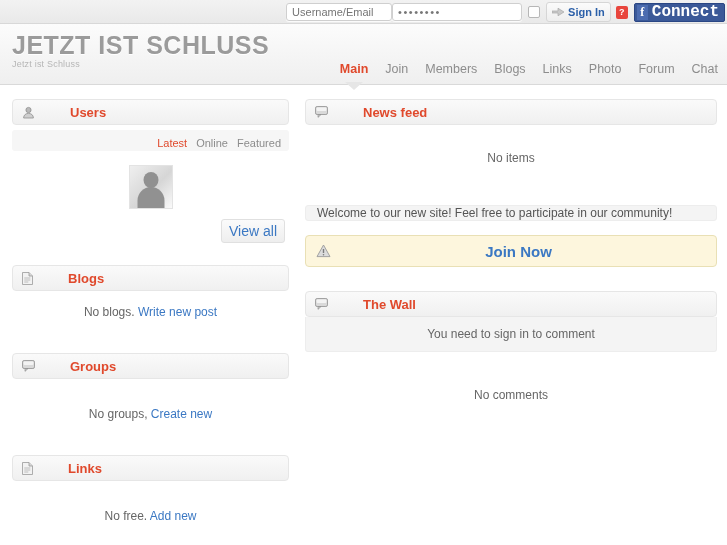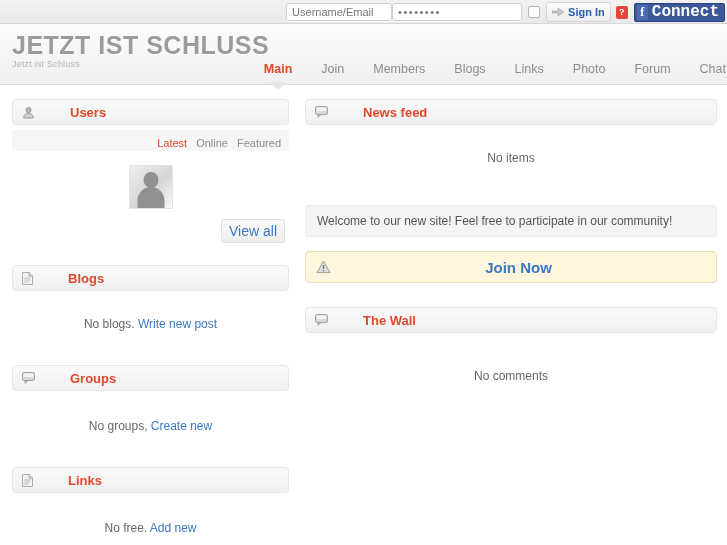--- a/index.html
+++ b/index.html
@@ -140,25 +140,25 @@
     text-shadow: 0 1px 0 #ffffff;
   }
   .logo-tagline {
     font-size: 9px;
     color: #b6b6b6;
     margin-top: 1px;
     letter-spacing: 0.2px;
   }
   .mainnav {
     position: absolute;
-    right: 1px;
+    right: 9px;
     bottom: 6px;
     display: flex;
     align-items: flex-end;
-    gap: 29px;
+    gap: 17px;
   }
   .nav-item {
     font-size: 12.5px;
     color: #8d8d8d;
     cursor: pointer;
     position: relative;
     padding-bottom: 2px;
   }
   .nav-item.active {
     color: #e0492c;
@@ -288,21 +288,21 @@
   .feed-body {
     padding: 26px 0 30px 0;
     text-align: center;
     color: #666666;
     font-size: 12px;
   }
   .welcome-box {
     background: #f4f4f4;
     border: 1px solid #ededed;
     border-radius: 3px;
-    padding: 8px 11px;
+    padding: 0 11px;
     color: #555555;
     font-size: 12px;
     margin-bottom: 14px;
   }
   .join-box {
     display: flex;
     align-items: center;
     background: #fdf6dd;
     border: 1px solid #e9e0b5;
     border-radius: 4px;
@@ -414,21 +414,21 @@
       <div class="block-head">
         <span>
           <svg class="ico" width="11" height="13" viewBox="0 0 11 13">
             <path d="M0.5 0.5h6.5L10.5 4v8.5h-10z" fill="#f2f2f2" stroke="#9a9a9a" stroke-width="0.8"></path>
             <path d="M7 0.5V4h3.5" fill="#d8d8d8" stroke="#9a9a9a" stroke-width="0.8"></path>
             <path d="M2.3 6h6M2.3 8h6M2.3 10h4" stroke="#b0b0b0" stroke-width="0.8"></path>
           </svg>
         </span>
         <span class="block-title">Blogs</span>
       </div>
-      <div class="block-body" style="padding-top:24px;padding-bottom:14px;">
+      <div class="block-body" style="padding-top:12px;padding-bottom:14px;">
         <span class="empty-text">No blogs.</span>
         <span class="inline-link">Write new post</span>
       </div>
     </div>
 
     <div class="block">
       <div class="block-head">
         <span>
           <svg class="ico" width="13" height="12" viewBox="0 0 13 12">
             <rect x="0.5" y="0.5" width="12" height="8" rx="1.6" fill="#d9d9d9" stroke="#8f8f8f" stroke-width="0.8"></rect>
@@ -496,17 +496,18 @@
       <div class="block-head">
         <span>
           <svg class="ico" width="13" height="12" viewBox="0 0 13 12">
             <rect x="0.5" y="0.5" width="12" height="8" rx="1.6" fill="#d9d9d9" stroke="#8f8f8f" stroke-width="0.8"></rect>
             <rect x="1.6" y="1.6" width="9.8" height="3.3" rx="1" fill="#f3f3f3"></rect>
             <path d="M3.2 8.5L3 11.3 6 8.5z" fill="#d9d9d9" stroke="#8f8f8f" stroke-width="0.8"></path>
           </svg>
         </span>
         <span class="block-title">The Wall</span>
       </div>
+      <div class="wall-note">You need to sign in to comment</div>
       <div class="wall-empty">No comments</div>
     </div>
 
   </div>
 </div>
 
 </body></html>

